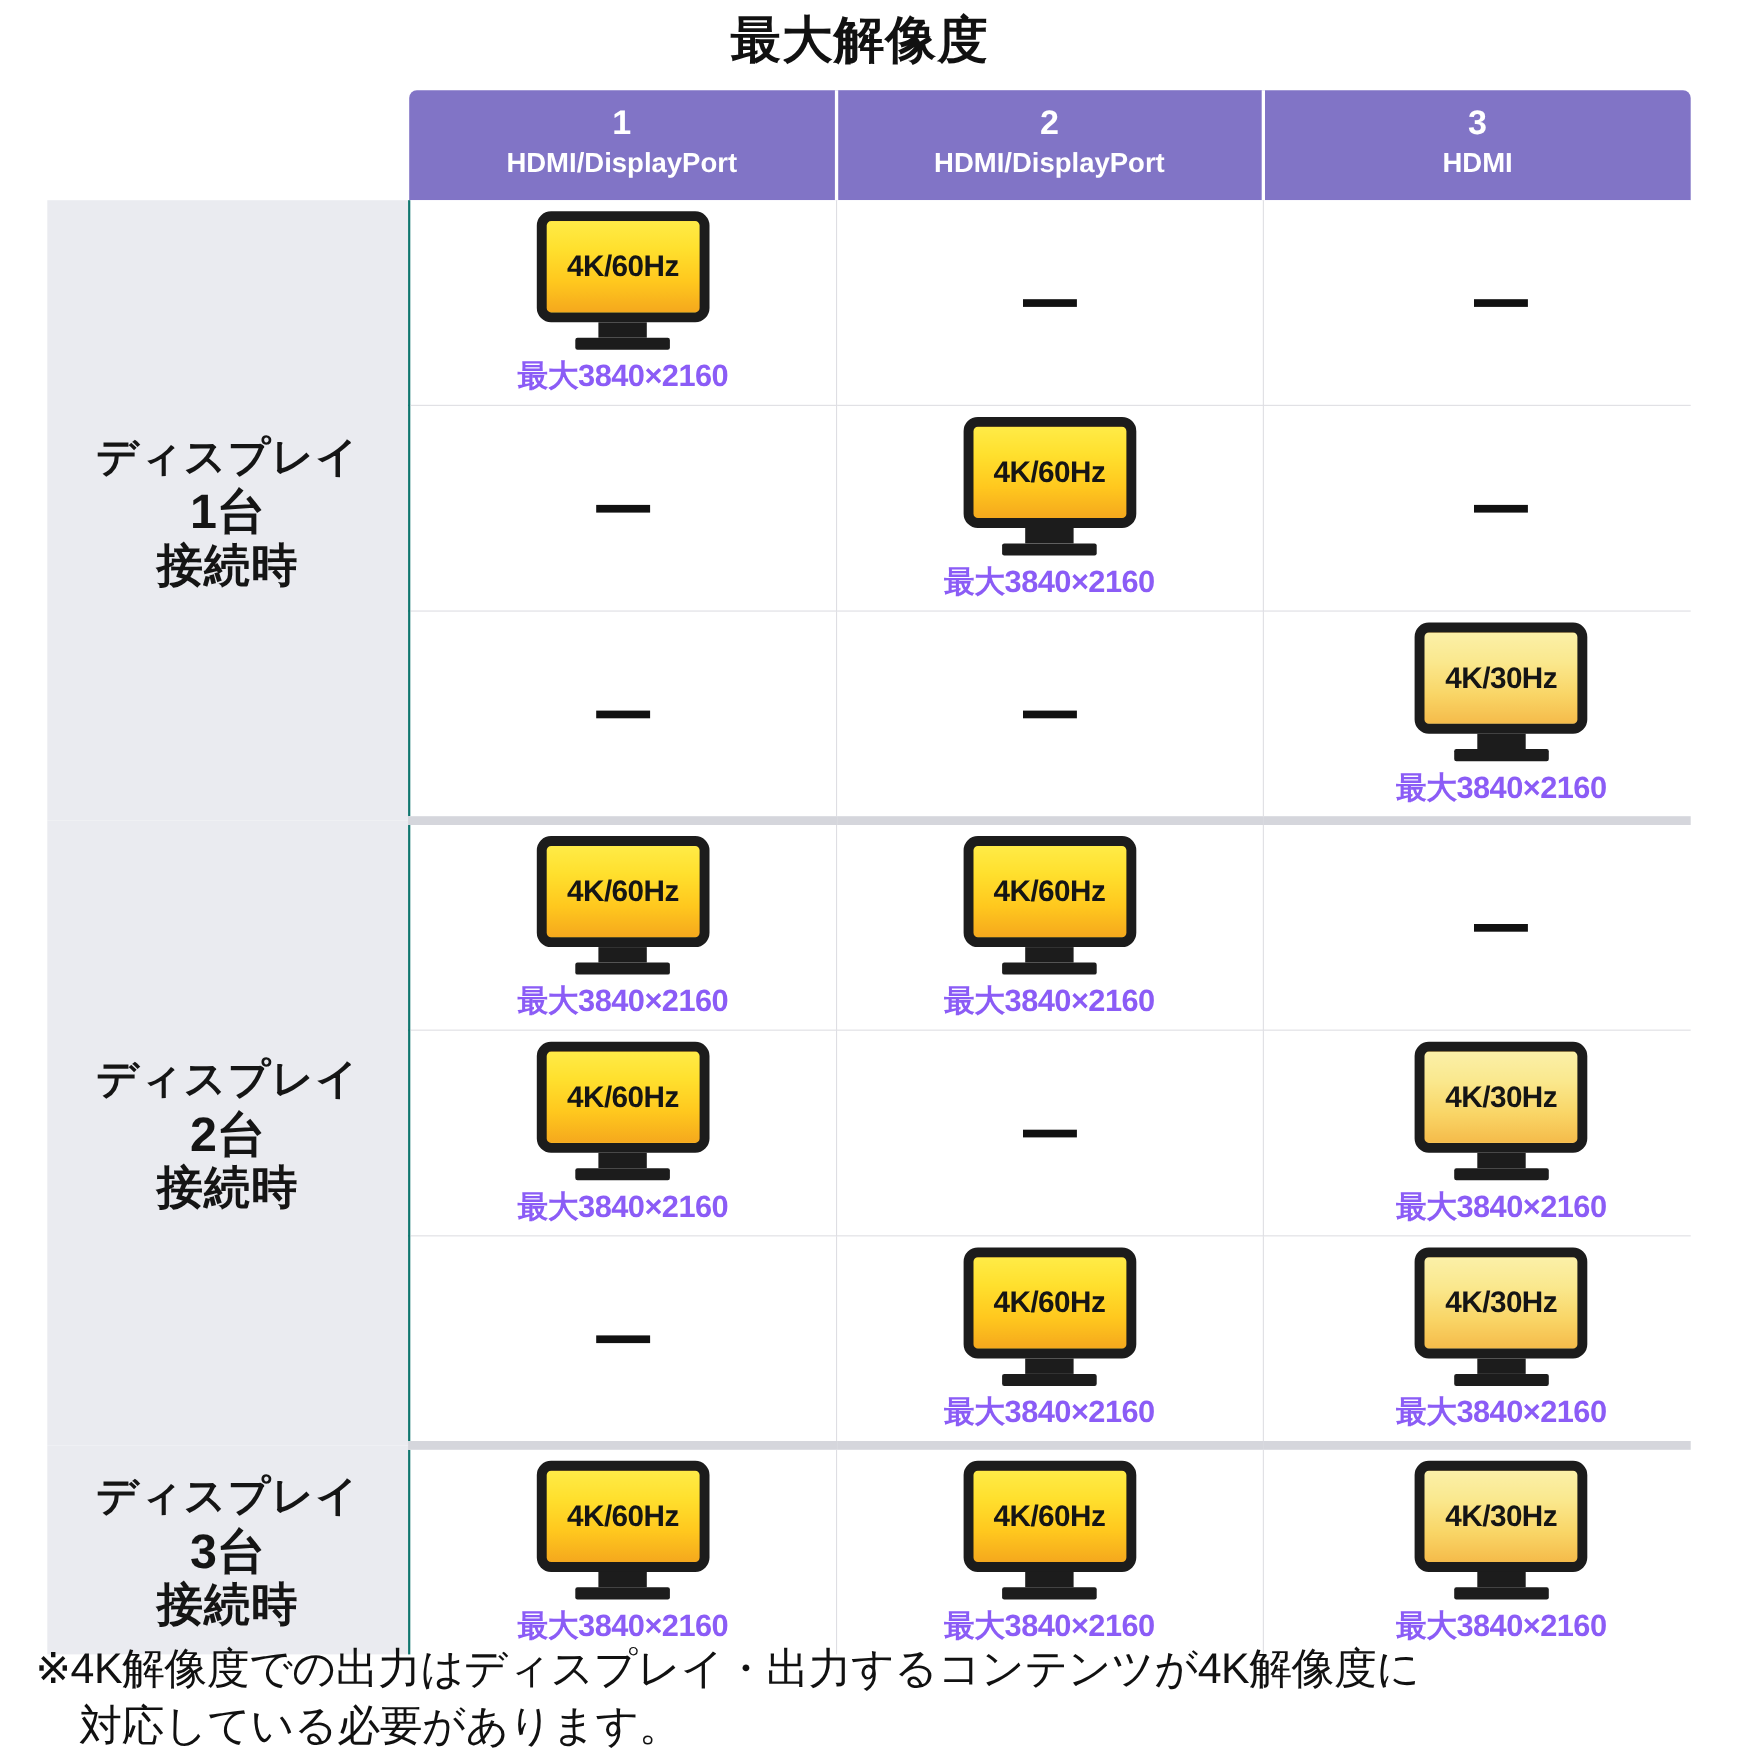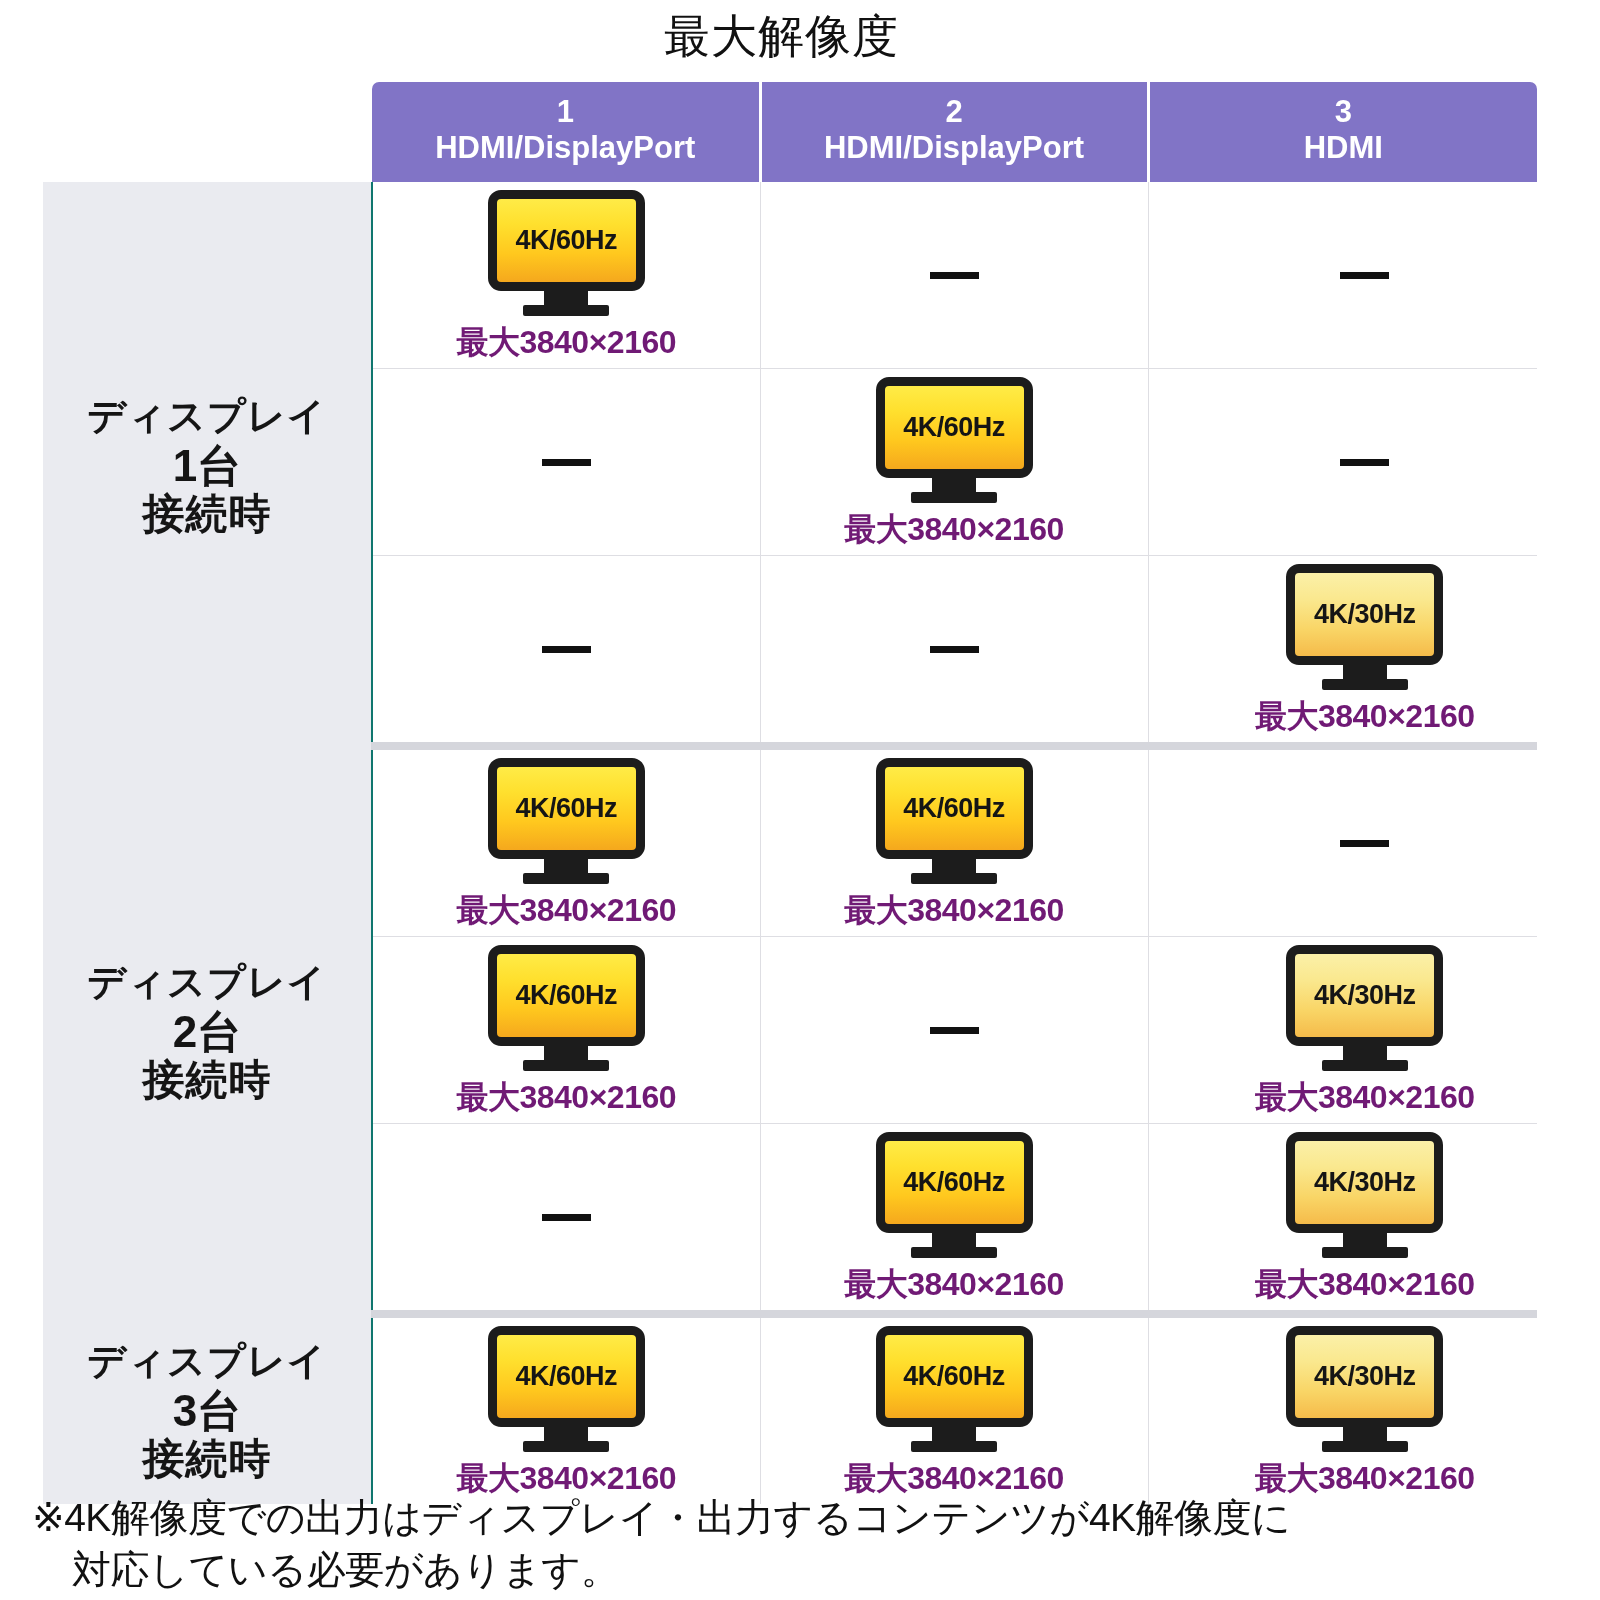--- a/index.html
+++ b/index.html
@@ -23,21 +23,21 @@
   }
 
   
   .title {
     position: absolute;
     left: 0;
     top: 6px;
     width: 1563px;
     text-align: center;
     font-size: 46px;
-    font-weight: normal;
+    font-weight: bold;
     letter-spacing: 1px;
     line-height: 60px;
     color: #111111;
   }
 
   
   .table {
     position: absolute;
     left: 43px;
     top: 82px;
@@ -71,21 +71,21 @@
     border-top-right-radius: 7px;
   }
   .hdr-num {
     display: block;
     font-size: 31px;
     font-weight: bold;
     line-height: 36px;
   }
   .hdr-txt {
     display: block;
-    font-size: 31px;
+    font-size: 25px;
     font-weight: bold;
     line-height: 36px;
     white-space: nowrap;
   }
 
   
   tbody td {
     border-right: 1px solid #dedee3;
     border-bottom: 1px solid #dedee3;
     vertical-align: middle;
@@ -182,24 +182,24 @@
     background: #1c1c1c;
   }
   .mon-base {
     width: 86px;
     height: 11px;
     background: #1c1c1c;
     border-radius: 2px;
   }
   .mon-caption {
     margin-top: 9px;
-    font-size: 32px;
+    font-size: 28px;
     font-weight: bold;
     letter-spacing: -0.5px;
-    color: #701a75;
+    color: #8b5cf6;
     white-space: nowrap;
     line-height: 1.1;
   }
 
   
   .footnote {
     position: absolute;
     left: 32px;
     top: 1492px;
     width: 1530px;

